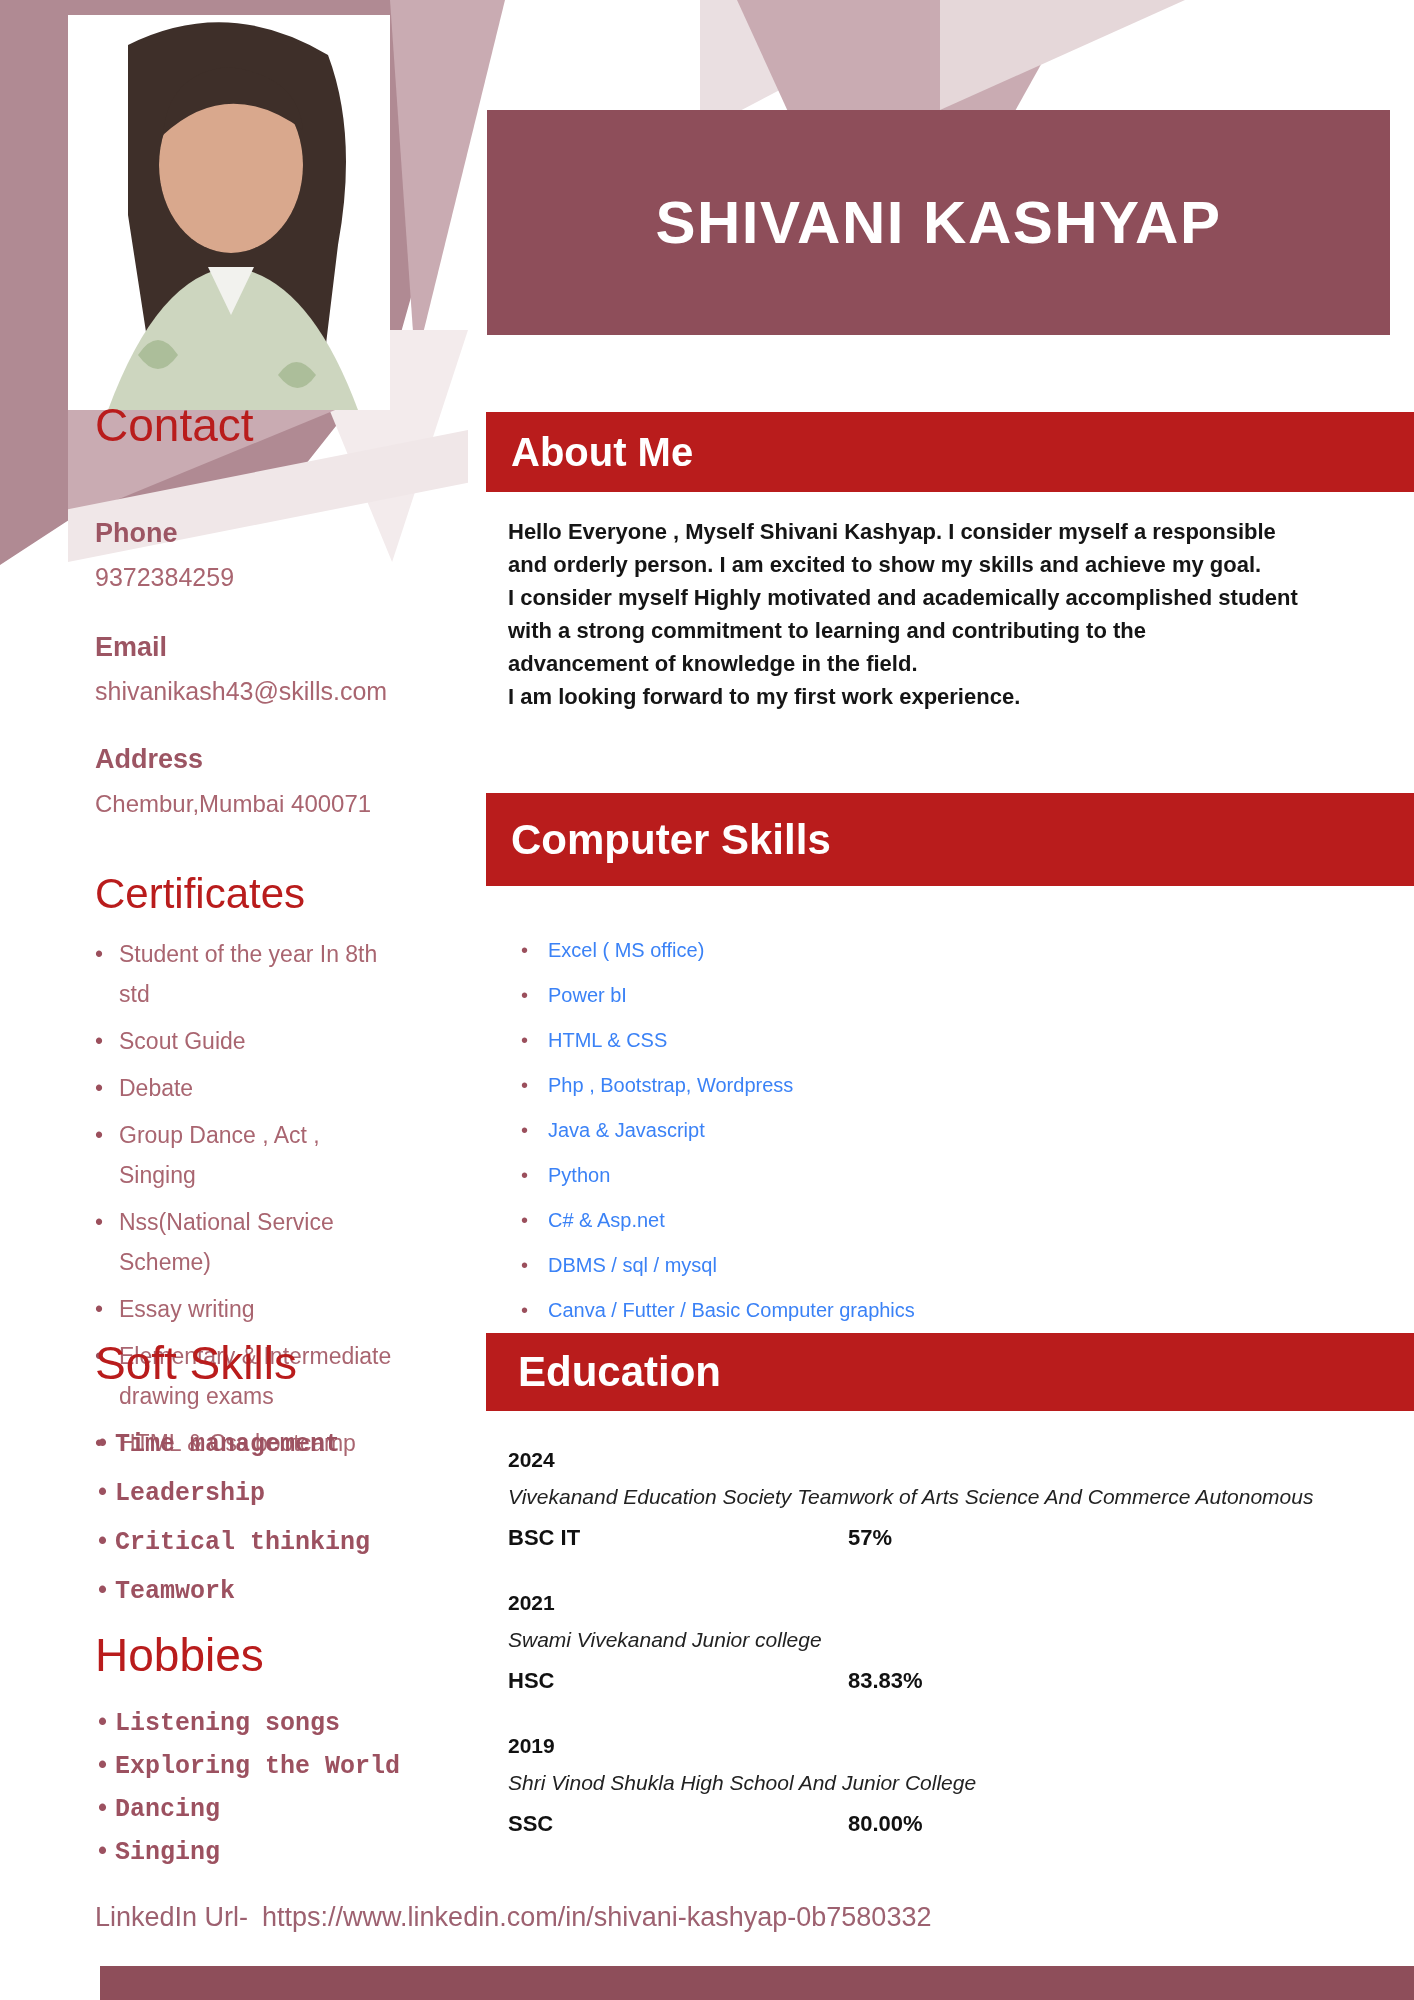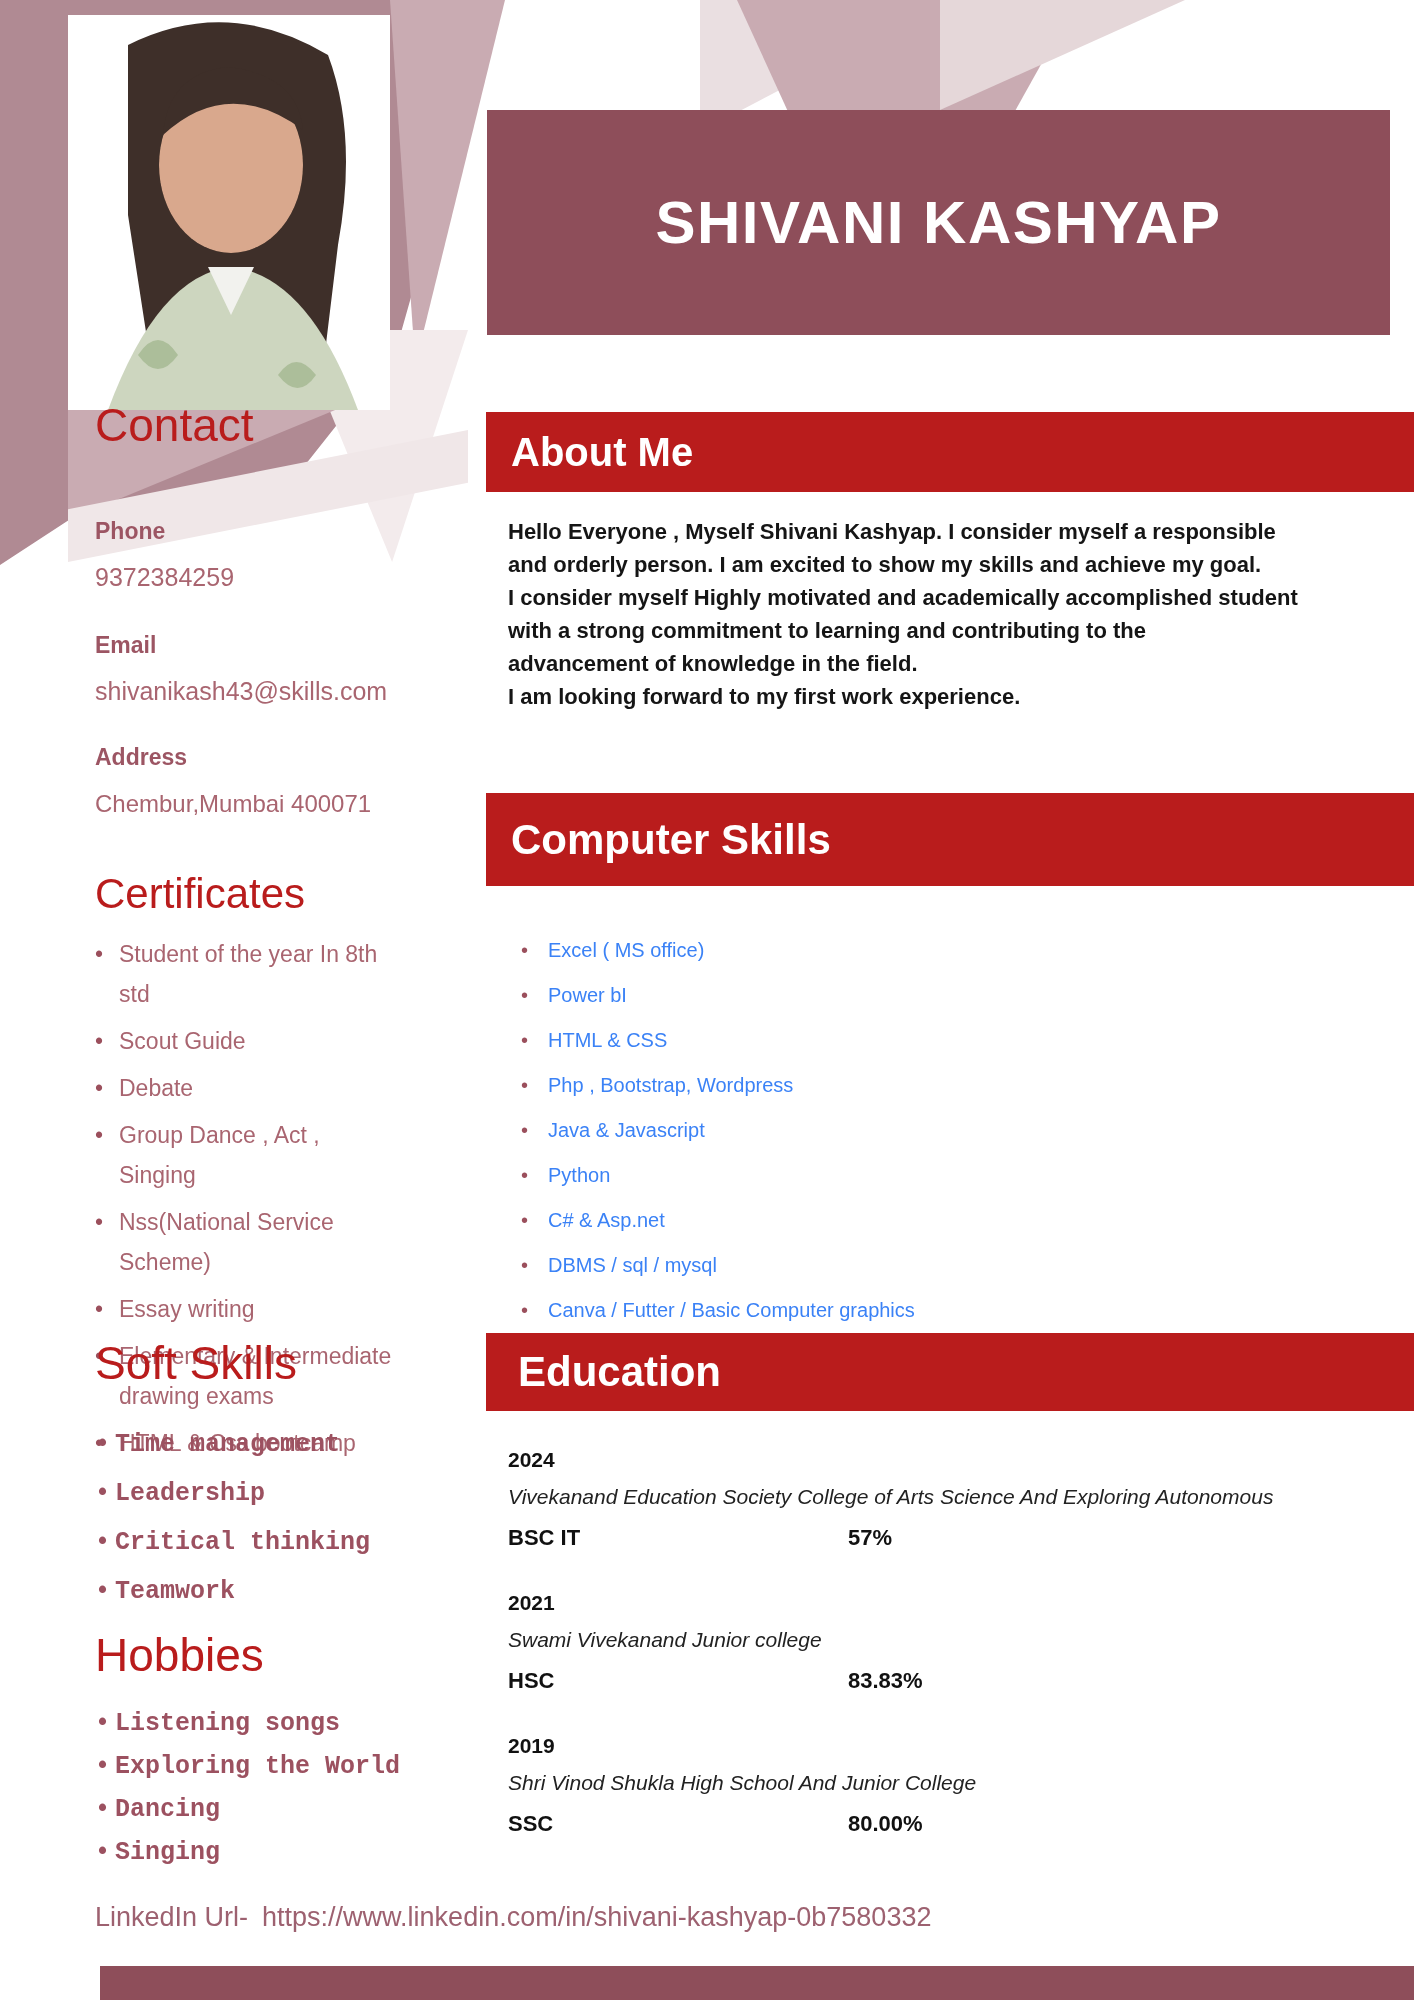--- a/index.html
+++ b/index.html
@@ -54,21 +54,21 @@
   .edu-entry { margin-bottom:40px; }
   .edu-year { font-size:21px; font-weight:bold; }
   .edu-school { font-size:21px; font-style:italic; margin-top:13px; color:#222; }
   .edu-row { display:flex; margin-top:16px; }
   .edu-degree { font-size:22px; font-weight:bold; width:340px; }
   .edu-score { font-size:22px; font-weight:bold; }
   
   .lc { position:absolute; z-index:2; left:95px; }
   .h-big { color:#b91c1c; font-weight:normal; }
   .contact-heading { top:398px; font-size:46px; }
-  .sub-label { color:#9c5563; font-weight:bold; font-size:23px; }
+  .sub-label { color:#9c5563; font-weight:bold; font-size:27px; }
   .sub-value { color:#a96570; font-size:25px; }
   .lbl-phone { top:518px; } .val-phone { top:563px; }
   .lbl-email { top:632px; } .val-email { top:677px; }
   .lbl-address { top:744px; } .val-address { top:790px; font-size:24px; }
   .certificates-heading { top:870px; font-size:42px; }
   .cert-list { top:934px; width:302px; list-style:none; color:#a96570; font-size:23px; position:absolute; }
   .cert-list li { position:relative; padding-left:24px; line-height:40px; margin-bottom:7px; }
   .cert-list li::before { content:"\2022"; position:absolute; left:0; color:#9b4f5c; }
   .softskills-heading { top:1336px; font-size:46px; }
   .bold-list { position:absolute; width:320px; list-style:none; color:#9c5160; font-weight:bold; font-size:25px;font-family:Liberation Mono, monospace; }
@@ -213,21 +213,21 @@
       <li><span>Canva / Futter / Basic Computer graphics</span></li>
     </ul>
 
   <div class="bar bar-edu">
     <span>Education</span>
   </div>
   <div class="edu-wrap">
 
       <div class="edu-entry">
         <div class="edu-year">2024</div>
-        <div class="edu-school">Vivekanand Education Society College of Arts Science And Exploring Autonomous</div>
+        <div class="edu-school">Vivekanand Education Society Teamwork of Arts Science And Commerce Autonomous</div>
         <div class="edu-row">
           <span class="edu-degree">BSC IT</span>
           <span class="edu-score">57%</span>
         </div>
       </div>
 
       <div class="edu-entry">
         <div class="edu-year">2021</div>
         <div class="edu-school">Swami Vivekanand Junior college</div>
         <div class="edu-row">

